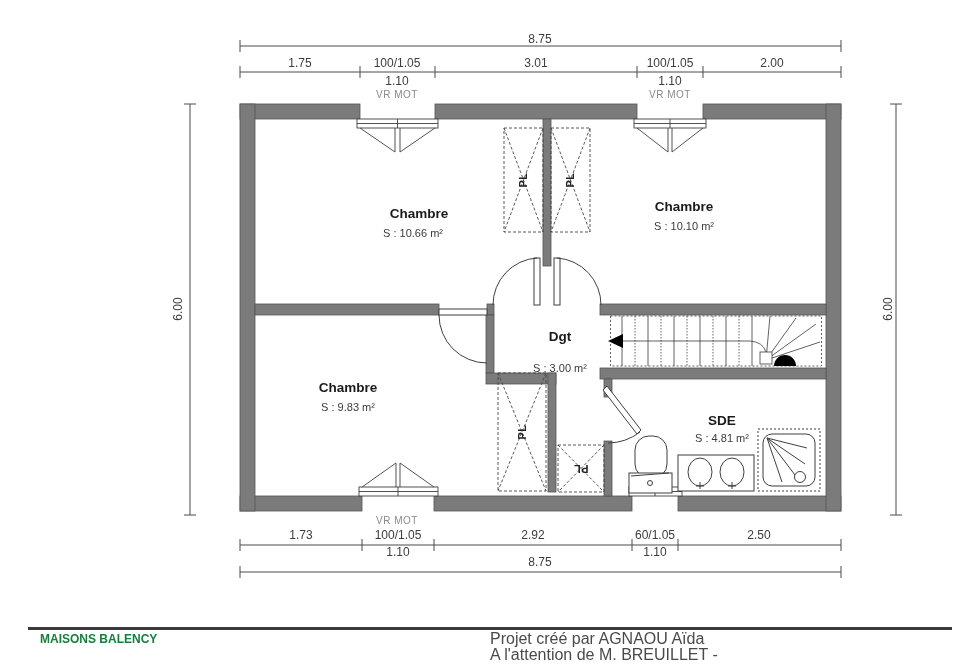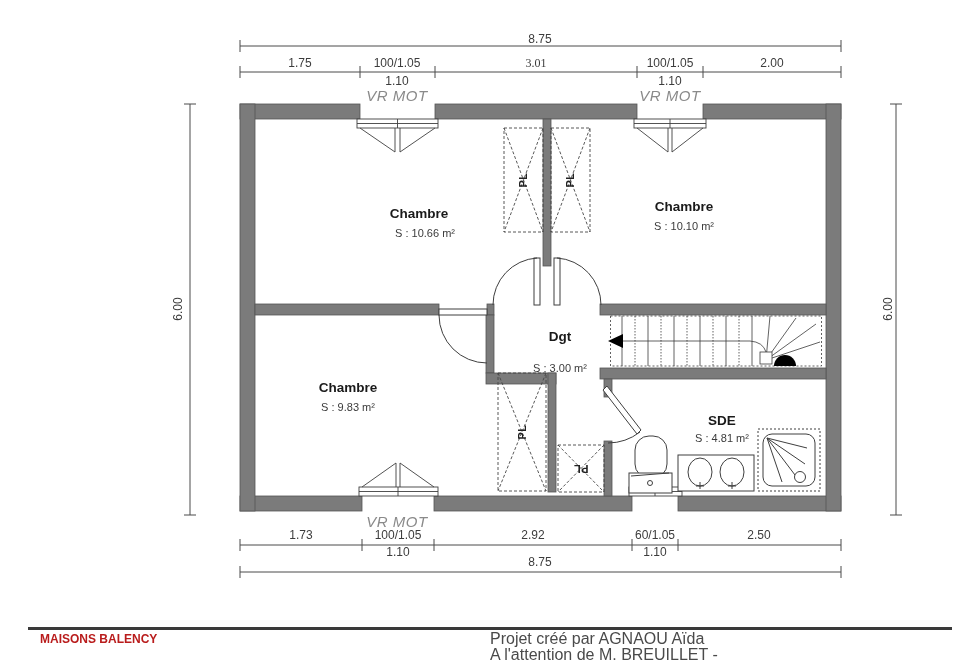--- a/index.html
+++ b/index.html
@@ -1,29 +1,29 @@
 <!DOCTYPE html>
 <html><head>
 <meta charset="utf-8">
 <style>
   html,body{margin:0;padding:0;background:#fff;}
   #stage{position:relative;width:960px;height:666px;background:#ffffff;overflow:hidden;
          font-family:"Liberation Sans",sans-serif;margin-left:10px;}
   #plan-svg{position:absolute;left:0;top:0;}
   .lbl{position:absolute;transform:translate(-50%,-50%);white-space:nowrap;
        color:#3c3c3c;font-size:12px;line-height:1;}
-  .lbl.vr{font-size:15px;color:#8a8a8a;letter-spacing:0.5px;font-style:italic;}
+  .lbl.vr{font-size:10px;color:#8a8a8a;letter-spacing:0.5px;}
   .room-name{font-weight:bold;font-size:13.5px;color:#1a1a1a;}
   .room-area{font-size:11px;color:#3a3a3a;}
   .pl{font-size:11px;font-weight:bold;color:#222;letter-spacing:0.5px;}
   .rot90{transform:translate(-50%,-50%) rotate(-90deg);}
   .rot180{transform:translate(-50%,-50%) rotate(180deg);}
   .footer-line{position:absolute;left:18px;top:627px;width:924px;height:2.5px;background:#3a3a3a;}
   .footer-text{position:absolute;font-size:16px;color:#4a4a4a;white-space:nowrap;}
-  .footer-text.company{font-weight:bold;font-size:12px;color:#b91c1c;}
+  .footer-text.company{font-weight:bold;font-size:12px;color:#15803d;}
 </style>
 </head>
 <body>
 
 <div id="stage">
 
 <svg id="plan-svg" width="960" height="666" viewBox="0 0 960 666">
 
   <g stroke="#4a4a4a" stroke-width="1" fill="none">
 
@@ -212,21 +212,21 @@
       <line x1="757" y1="438" x2="795" y2="464"></line>
       <line x1="757" y1="438" x2="797" y2="448"></line>
       <circle cx="790" cy="477" r="5.5" fill="none"></circle>
     </g>
   </g>
 </svg>
 
 <div class="lbl" style="left:530px;top:39px;">8.75</div>
 <div class="lbl" style="left:290px;top:63px;">1.75</div>
 <div class="lbl" style="left:387px;top:63px;">100/1.05</div>
-<div class="lbl" style="left:526px;top:63px;font-family:Liberation Serif, serif;">3.01</div>
+<div class="lbl" style="left:526px;top:63px;">3.01</div>
 <div class="lbl" style="left:660px;top:63px;">100/1.05</div>
 <div class="lbl" style="left:762px;top:63px;">2.00</div>
 <div class="lbl" style="left:387px;top:81px;">1.10</div>
 <div class="lbl" style="left:660px;top:81px;">1.10</div>
 <div class="lbl vr" style="left:387px;top:95px;">VR MOT</div>
 <div class="lbl vr" style="left:660px;top:95px;">VR MOT</div>
 
 <div class="lbl vr" style="left:387px;top:521px;">VR MOT</div>
 <div class="lbl" style="left:291px;top:535px;">1.73</div>
 <div class="lbl" style="left:388px;top:535px;">100/1.05</div>
@@ -234,21 +234,21 @@
 <div class="lbl" style="left:645px;top:535px;text-align:center;">60/1.05</div>
 <div class="lbl" style="left:749px;top:535px;">2.50</div>
 <div class="lbl" style="left:388px;top:552px;">1.10</div>
 <div class="lbl" style="left:645px;top:552px;">1.10</div>
 <div class="lbl" style="left:530px;top:562px;">8.75</div>
 
 <div class="lbl rot90" style="left:168px;top:309px;">6.00</div>
 <div class="lbl rot90" style="left:878px;top:309px;">6.00</div>
 
 <div class="lbl room-name" style="left:409px;top:214px;">Chambre</div>
-<div class="lbl room-area" style="left:415px;top:233px;text-align:right;">S : 10.66 m²</div>
+<div class="lbl room-area" style="left:403px;top:233px;text-align:right;">S : 10.66 m²</div>
 <div class="lbl room-name" style="left:674px;top:207px;">Chambre</div>
 <div class="lbl room-area" style="left:674px;top:226px;">S : 10.10 m²</div>
 <div class="lbl room-name" style="left:338px;top:388px;">Chambre</div>
 <div class="lbl room-area" style="left:338px;top:407px;">S : 9.83 m²</div>
 <div class="lbl room-name" style="left:550px;top:337px;">Dgt</div>
 <div class="lbl room-area" style="left:550px;top:368px;">S : 3.00 m²</div>
 <div class="lbl room-name" style="left:712px;top:421px;text-align:right;">SDE</div>
 <div class="lbl room-area" style="left:712px;top:438px;">S : 4.81 m²</div>
 
 <div class="lbl pl rot90" style="left:513px;top:180px;">PL</div>

